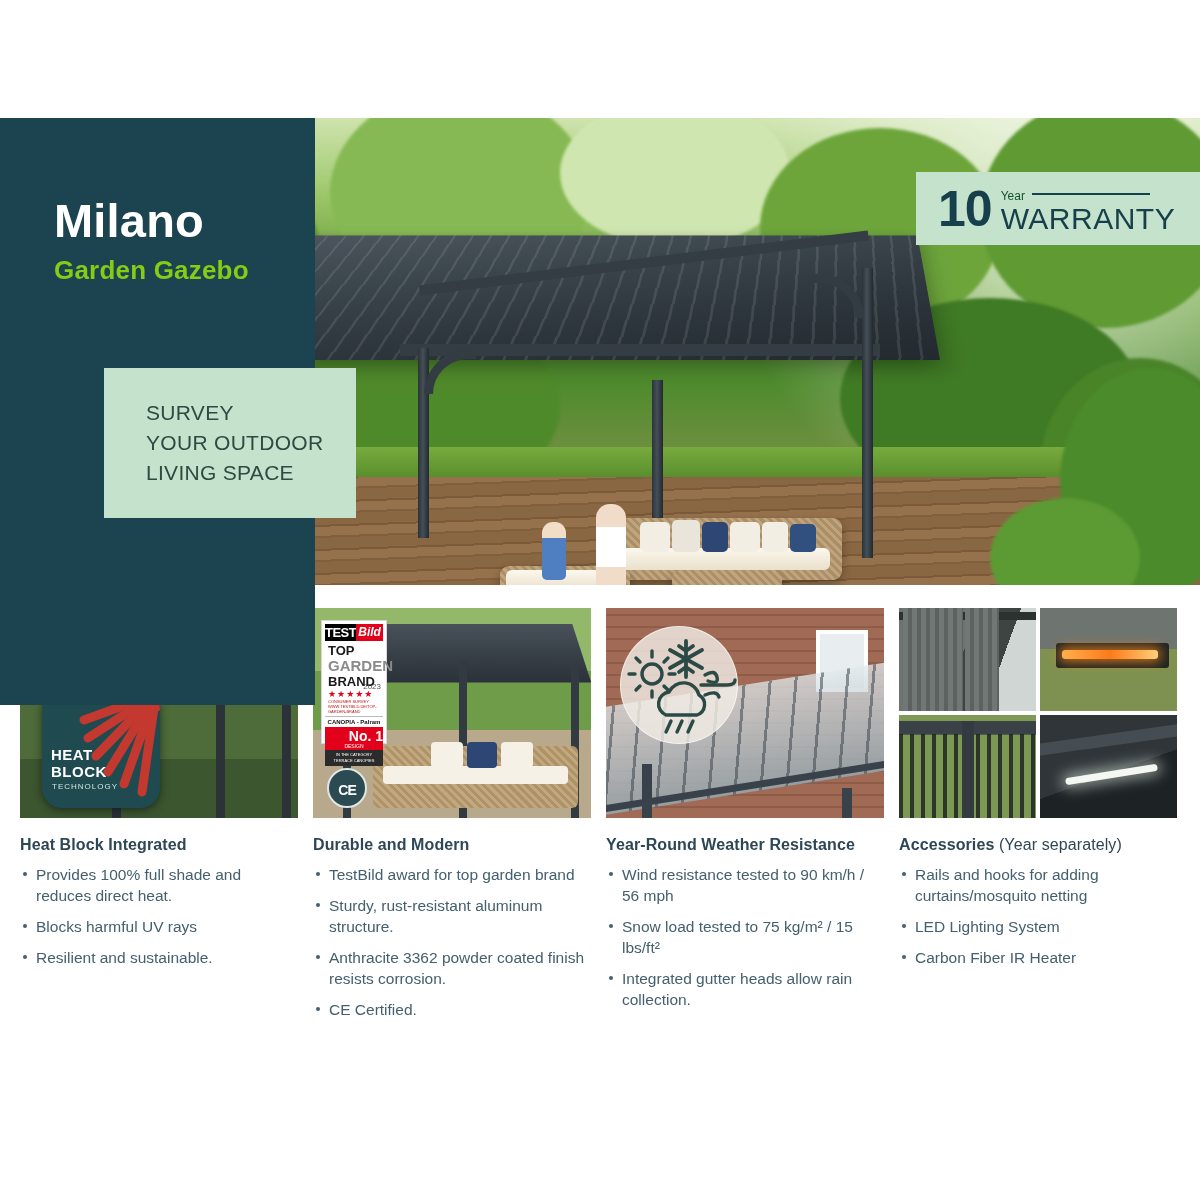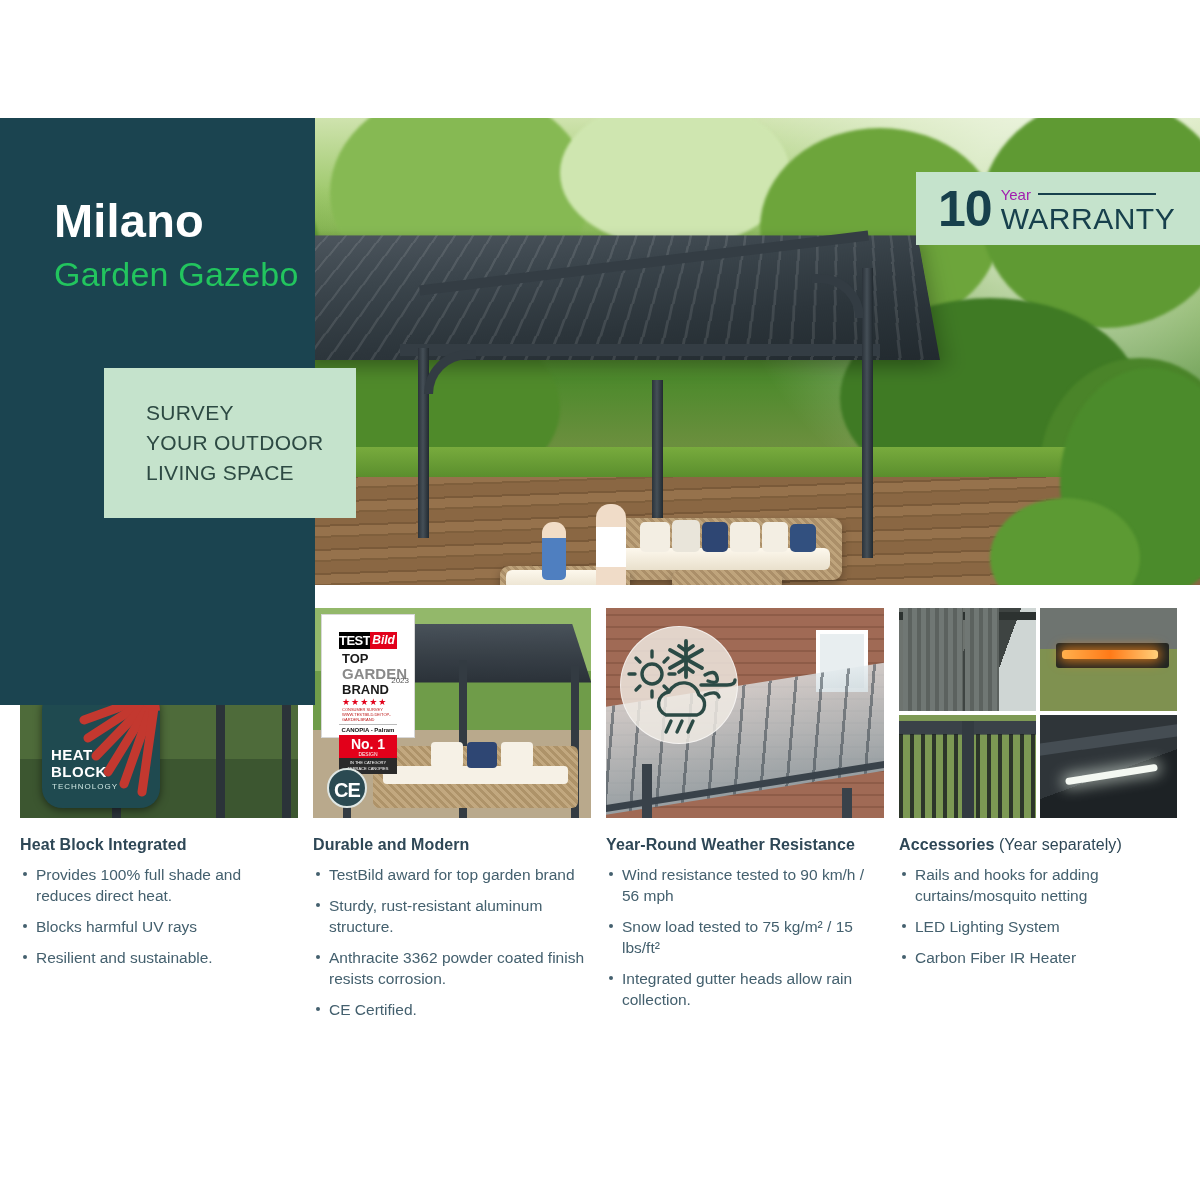--- a/index.html
+++ b/index.html
@@ -75,39 +75,39 @@
     position:absolute; left:0; top:118px; width:315px; height:587px;
     background: var(--teal, #1b4450);
     z-index:4;
   }
   .brand-title{
     position:absolute; left:54px; top:75px;
     font-size:47px; font-weight:700; color:#ffffff; letter-spacing:.2px;
   }
   .brand-sub{
     position:absolute; left:54px; top:137px;
-    font-size:34px; font-weight:400; color:#22c55e; letter-spacing:.2px;
+    font-size:26px; font-weight:700; color:#84cc16; letter-spacing:.2px;
   }
   
   .enhance-box{
     position:absolute; left:104px; top:368px; width:252px; height:150px;
     background:#c5e3cc; z-index:6; padding:30px 0 0 42px;
   }
   .enhance-line{
     font-size:21px; color:#2d4a43; line-height:30px; letter-spacing:.3px;
   }
   
   .warranty{
     position:absolute; right:0; top:172px; width:284px; height:73px;
     background:#c5e3cc; z-index:6;
     display:flex; align-items:center; padding-left:22px;
   }
   .w-10{ font-size:50px; font-weight:700; color:#17404c; line-height:1; letter-spacing:-1px;}
   .w-right{ margin-left:9px; padding-top:2px; }
-  .w-year{ font-size:15px; color:#a21caf; display:inline-block; }
+  .w-year{ font-size:12px; color:#14532d; display:inline-block; }
   .w-rule{ display:inline-block; width:118px; height:2px; background:#17404c; vertical-align:5px; margin-left:3px;}
   .w-warranty{ font-size:30px; color:#17404c; letter-spacing:.5px; line-height:30px; }
 
   
   .cols{ position:absolute; left:20px; top:608px; width:1165px; display:flex; gap:15px; }
   .col{ width:278px; }
   .thumb{ width:100%; height:210px; position:relative; overflow:hidden; background:#6f8f4e; }
 
   
   .t1{ background:linear-gradient(180deg,#2f3a35 0 42%,#4e6b3a 42% 72%,#3c5630 72% 100%); }
@@ -126,40 +126,40 @@
 
   
   .t2{ background:linear-gradient(180deg,#93b86a 0 30%,#6f9c49 30% 58%,#b9a98c 58% 100%); }
   .t2 .roof2{ position:absolute; left:18px; top:8px; width:250px; height:70px;
       background:linear-gradient(180deg,#49525a,#2b3239); transform: perspective(260px) rotateX(34deg); }
   .t2 .p{ position:absolute; width:8px; background:#333b42; }
   .t2 .couch{ position:absolute; left:60px; bottom:10px; width:205px; height:62px; border-radius:6px;
       background:repeating-linear-gradient(45deg,#c2a87f 0 3px,#ae9369 3px 6px); }
   .t2 .cu{ position:absolute; background:#f6f1e6; border-radius:4px; }
   .tb-badge{
-    position:absolute; left:8px; top:6px; width:94px; height:124px;
-    background:#fff; border:1px solid #d8d8d8; padding:17px; text-align:center;
+    position:absolute; left:8px; top:12px; width:66px; height:124px;
+    background:#fff; border:1px solid #d8d8d8; padding:3px; text-align:center;
   }
   .tb-top{ display:flex; height:17px; }
   .tb-test{ flex:1; background:#000; color:#fff; font-size:13px; font-weight:700; line-height:17px; letter-spacing:-.5px;}
   .tb-bild{ width:30px; background:#e2001a; color:#fff; font-size:12px; font-style:italic; font-weight:700; line-height:17px;}
   .tb-w1{ font-size:13px; font-weight:700; color:#1a1a1a; line-height:15px; margin-top:2px; text-align:left; padding-left:3px;}
   .tb-w2{ font-size:15px; font-weight:700; color:#8a8a8a; line-height:16px; text-align:left; padding-left:3px;}
   .tb-w3{ font-size:13px; font-weight:700; color:#1a1a1a; line-height:15px; text-align:left; padding-left:3px;}
   .tb-stars{ color:#e2001a; font-size:9px; letter-spacing:1px; text-align:left; padding-left:3px; }
   .tb-year{ position:absolute; right:5px; bottom:52px; font-size:8px; color:#555; }
   .tb-fine{ font-size:4px; color:#b11; text-align:left; padding-left:3px; line-height:5px;}
   .tb-brand{ font-size:6px; font-weight:700; color:#111; border-top:1px solid #bbb; margin-top:2px; padding-top:2px;}
   .tb-no1{ background:#e2001a; color:#fff; margin-top:2px; padding:2px 0 1px; }
-  .tb-no1 b{ font-size:14px; line-height:14px; display:block; }
+  .tb-no1 b{ font-size:14px; line-height:14px; display:block;text-align:right; }
   .tb-no1 i{ font-size:5px; font-style:normal; display:block; }
   .tb-cat{ background:#2b2b2b; color:#fff; font-size:4px; line-height:6px; padding:2px 0; }
   .ce-mark{
     position:absolute; left:14px; bottom:10px; width:40px; height:40px; border-radius:50%;
-    background:#2b4a52; color:#fff; font-size:20px; font-weight:700; line-height:40px; text-align:center;
+    background:#2b4a52; color:#fff; font-size:14px; font-weight:700; line-height:40px; text-align:center;
     border:2px solid #dfe7e4; letter-spacing:-1px;
   }
 
   
   .t3{ background:linear-gradient(180deg,#a8705a 0 50%,#9c6550 50% 100%); }
   .t3 .brick{ position:absolute; inset:0;
       background: repeating-linear-gradient(0deg,#a06a55 0 10px,#8e5c48 10px 12px),
                   repeating-linear-gradient(90deg, rgba(255,255,255,.07) 0 26px, rgba(0,0,0,.08) 26px 28px); }
   .t3 .canopy{ position:absolute; left:-20px; bottom:0; width:330px; height:108px;
       background:linear-gradient(180deg, rgba(225,233,236,.75), rgba(150,168,176,.85));

